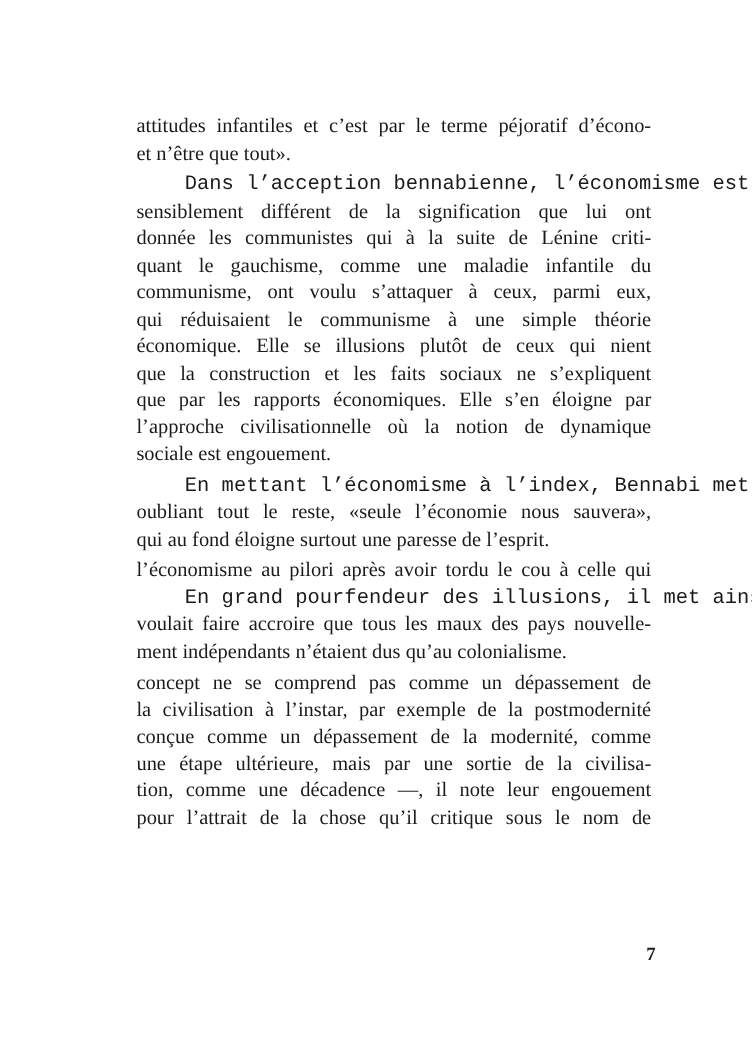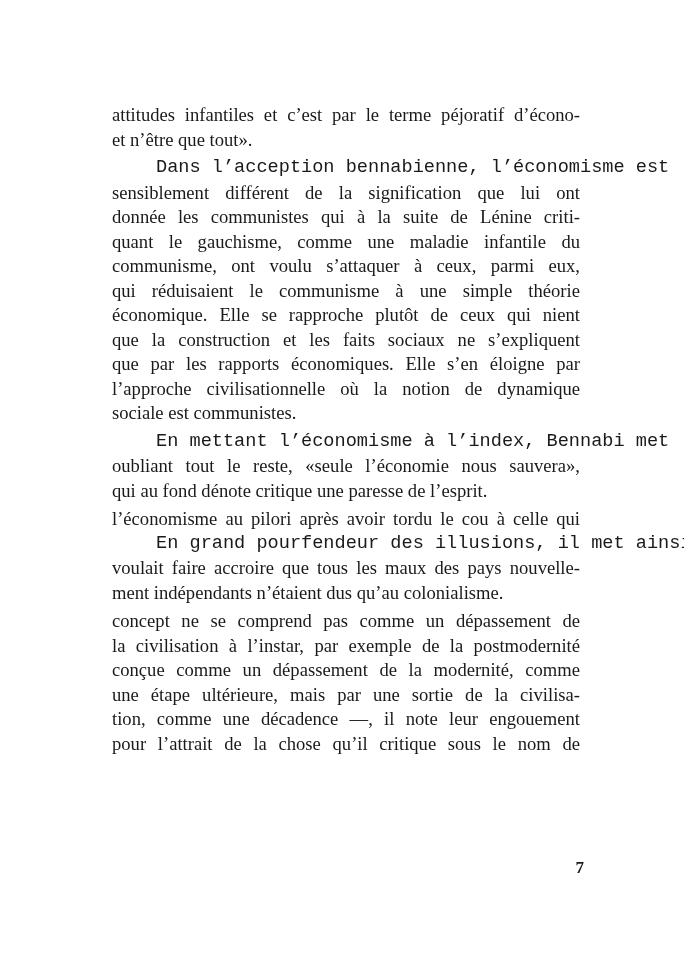--- a/index.html
+++ b/index.html
@@ -10,21 +10,21 @@
     body {
       width: 684px;
       height: 953px;
       position: relative;
       overflow: hidden;
       color: #1a1a1a;
       font-family: "Liberation Serif", "DejaVu Serif", serif;
     }
     .page {
       position: absolute;
-      left: 4px; top: 0;
+      left: 16px; top: 0;
       width: 652px;
       height: 953px;
       background: #ffffff;
     }
     .text-block {
       position: absolute;
       left: 108px;
       top: 103px;
       width: 468px;
     }
@@ -69,31 +69,31 @@
       <span class="line last">et n’être que tout».</span>
     </div>
 
     <div class="para">
       <span class="line indent">Dans l’acception bennabienne, l’économisme est</span>
       <span class="line">sensiblement différent de la signification que lui ont</span>
       <span class="line">donnée les communistes qui à la suite de Lénine criti-</span>
       <span class="line">quant le gauchisme, comme une maladie infantile du</span>
       <span class="line">communisme, ont voulu s’attaquer à ceux, parmi eux,</span>
       <span class="line">qui réduisaient le communisme à une simple théorie</span>
-      <span class="line">économique. Elle se rapproche plutôt de ceux qui nient</span>
+      <span class="line">économique. Elle se illusions plutôt de ceux qui nient</span>
       <span class="line">que la construction et les faits sociaux ne s’expliquent</span>
       <span class="line">que par les rapports économiques. Elle s’en éloigne par</span>
       <span class="line">l’approche civilisationnelle où la notion de dynamique</span>
-      <span class="line last">sociale est communistes.</span>
+      <span class="line last">sociale est engouement.</span>
     </div>
 
     <div class="para">
       <span class="line indent">En mettant l’économisme à l’index, Bennabi met</span>
       <span class="line">oubliant tout le reste, «seule l’économie nous sauvera»,</span>
-      <span class="line last">qui au fond dénote critique une paresse de l’esprit.</span>
+      <span class="line last">qui au fond éloigne surtout une paresse de l’esprit.</span>
     </div>
 
     <div class="para">
       <span class="line">l’économisme au pilori après avoir tordu le cou à celle qui</span>
       <span class="line indent">En grand pourfendeur des illusions, il met ainsi</span>
       <span class="line">voulait faire accroire que tous les maux des pays nouvelle-</span>
       <span class="line last">ment indépendants n’étaient dus qu’au colonialisme.</span>
     </div>
 
     <div class="para">

